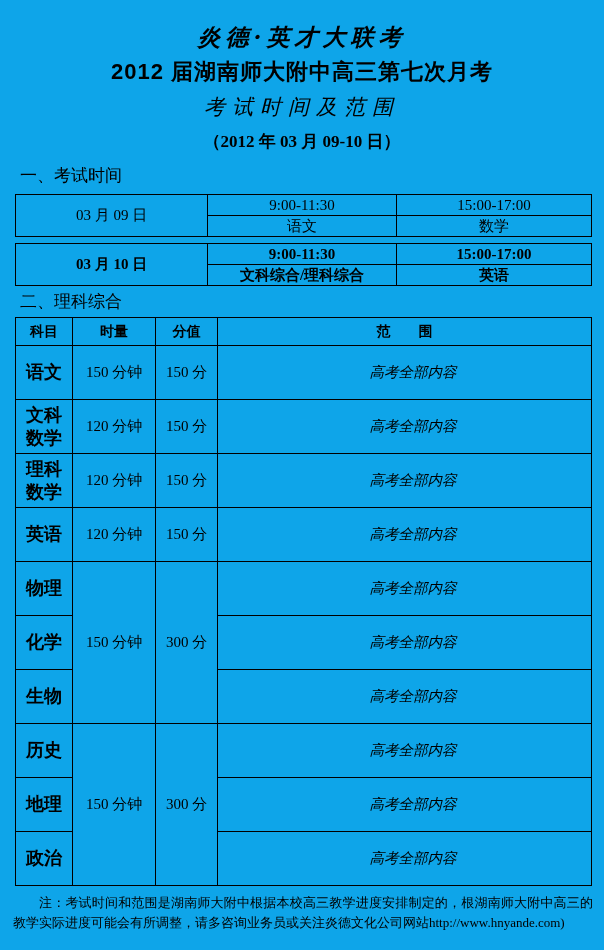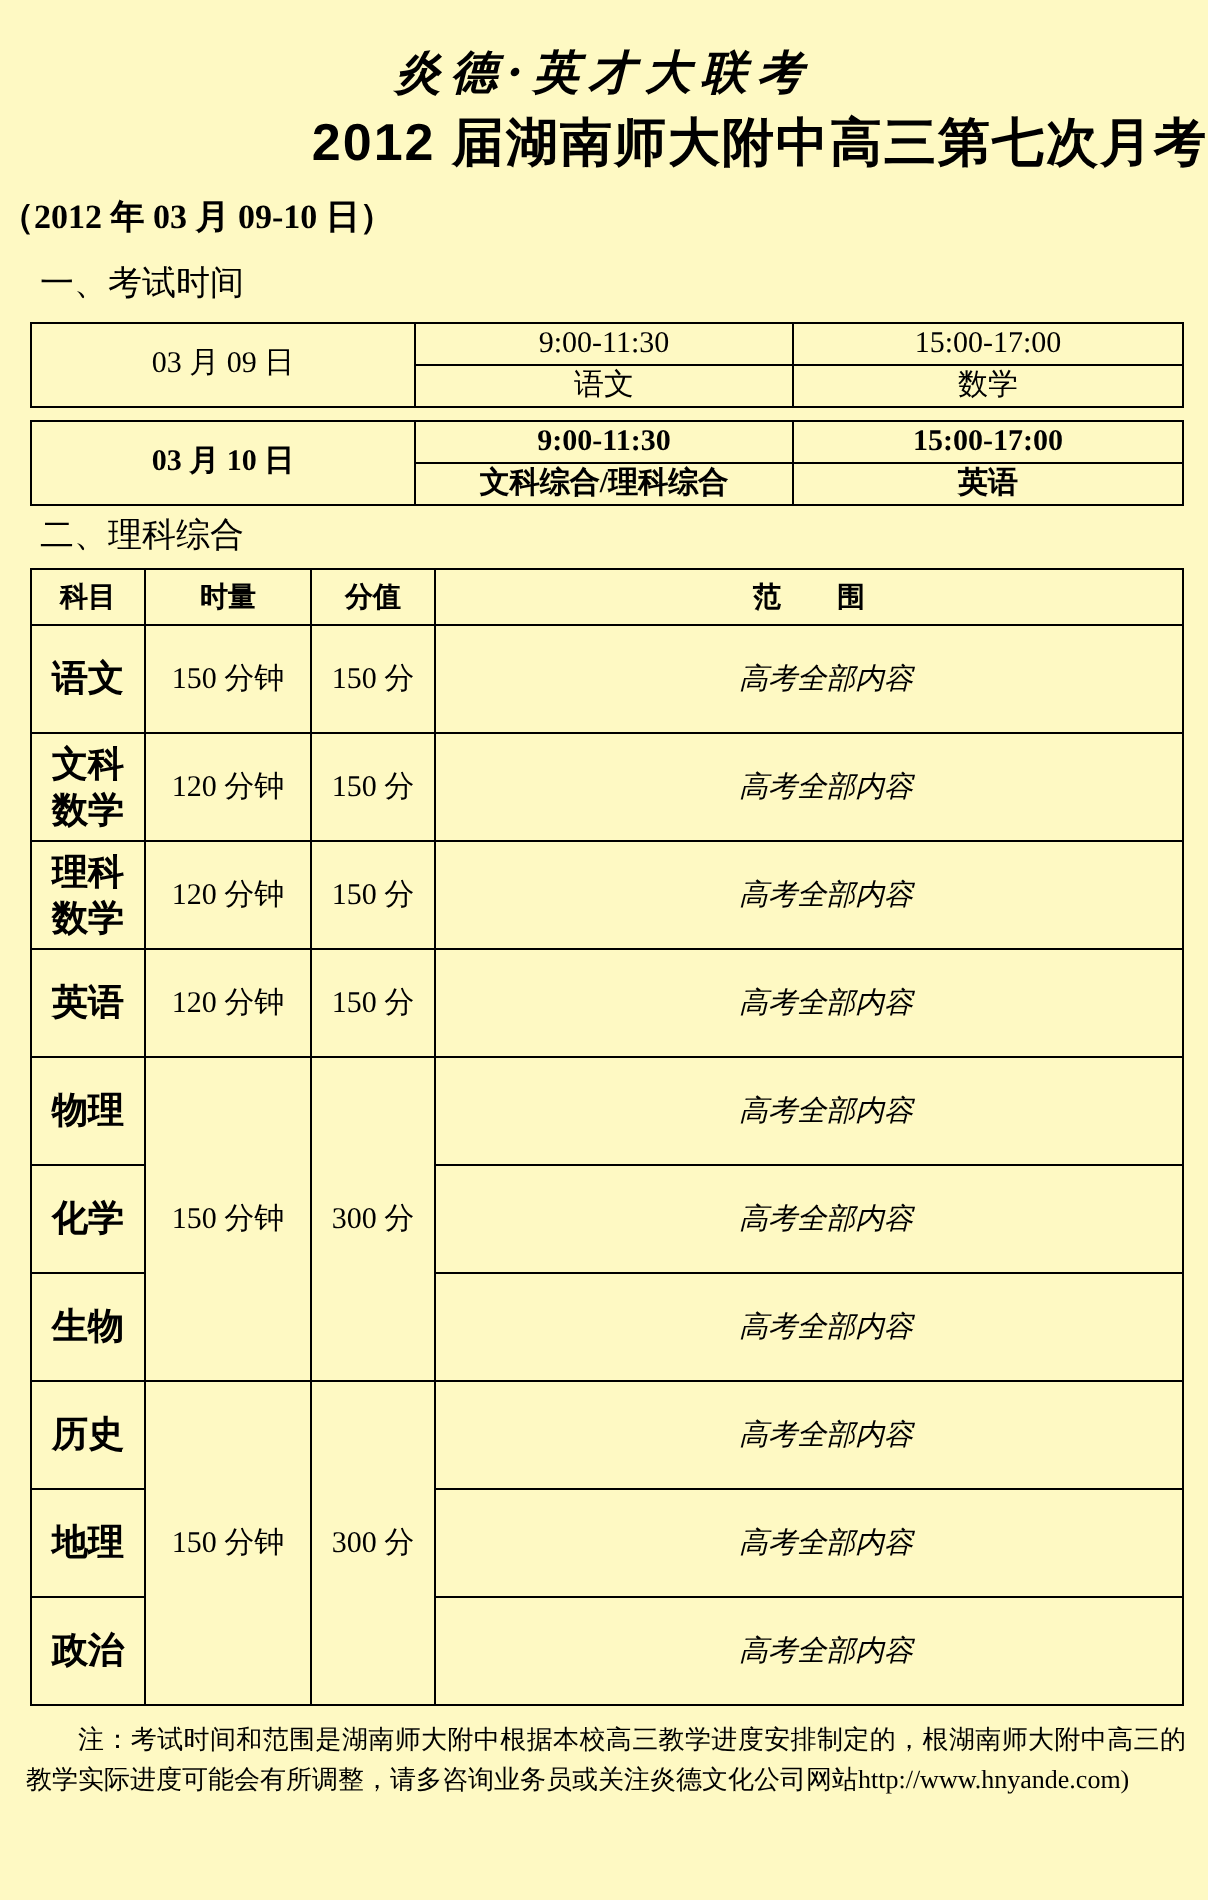--- a/index.html
+++ b/index.html
@@ -2,39 +2,39 @@
 <html lang="zh"><head>
 <meta charset="utf-8">
 <style>
   * { margin:0; padding:0; box-sizing:border-box; }
   html, body { background:#ffffff; }
   body {
     width:604px; height:950px; overflow:hidden;
     color:#000;
     font-family:"Liberation Serif", serif;
   }
-  .page { width:604px; height:950px; padding-top:23px; background:#fef9c3; }
+  .page { width:604px; height:950px; padding-top:23px; background:#0ea5e9; }
 
   .t-brand {
     text-align:center; font-size:23px; line-height:28px;
     font-weight:700; font-style:italic; letter-spacing:5px;
     font-family:"DejaVu Serif", serif;
   }
   .t-main {
-    text-align:right; font-size:26px; line-height:31px; margin-top:5px;
+    text-align:center; font-size:22px; line-height:31px; margin-top:5px;
     font-weight:700; letter-spacing:1px;
     font-family:"Liberation Sans", sans-serif;
   }
   .t-sub {
     text-align:center; font-size:21px; line-height:25px; margin-top:8px;
     font-style:italic; letter-spacing:7px;
     font-family:"DejaVu Serif", serif;
   }
   .t-date {
-    text-align:left; font-size:17px; line-height:21px; margin-top:11px;
+    text-align:center; font-size:17px; line-height:21px; margin-top:11px;
     font-weight:700;
   }
 
   .sec-heading {
     font-size:17px; line-height:21px; margin:14px 0 0 20px;
     font-family:Liberation Mono, monospace;
   }
 
   table { border-collapse:collapse; table-layout:fixed; margin-left:15px; width:576px; }
   td { border:1px solid #000; text-align:center; vertical-align:middle; overflow:hidden; }
@@ -63,20 +63,21 @@
     text-align:justify;
   }
 </style>
 </head>
 <body>
 
 <div class="page">
 
   <div class="t-brand">炎德·英才大联考</div>
   <div class="t-main">2012 届湖南师大附中高三第七次月考</div>
+  <div class="t-sub">考试时间及范围</div>
   <div class="t-date">（2012 年 03 月 09-10 日）</div>
 
   <div class="sec-heading">一、考试时间</div>
 
   <table class="sched">
     <colgroup>
         <col style="width:192px">
         <col style="width:189px">
         <col style="width:195px">
       </colgroup>

